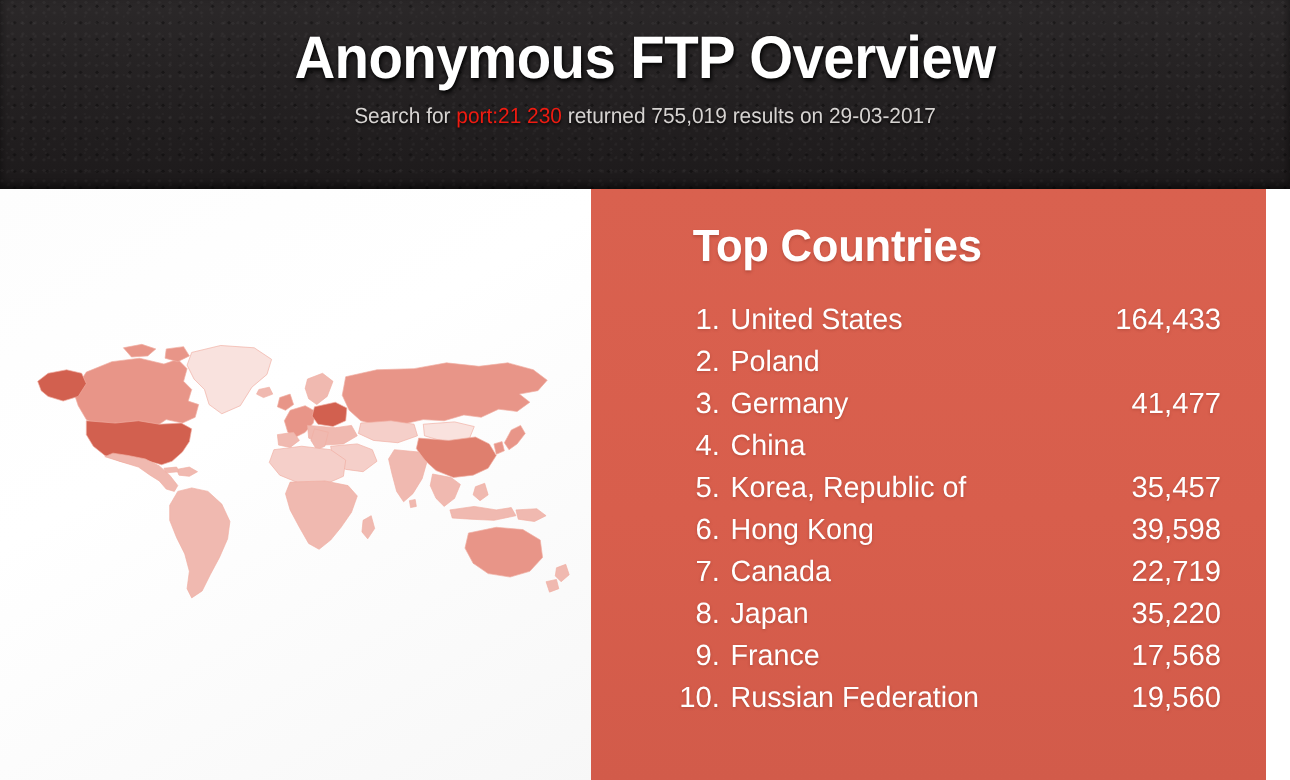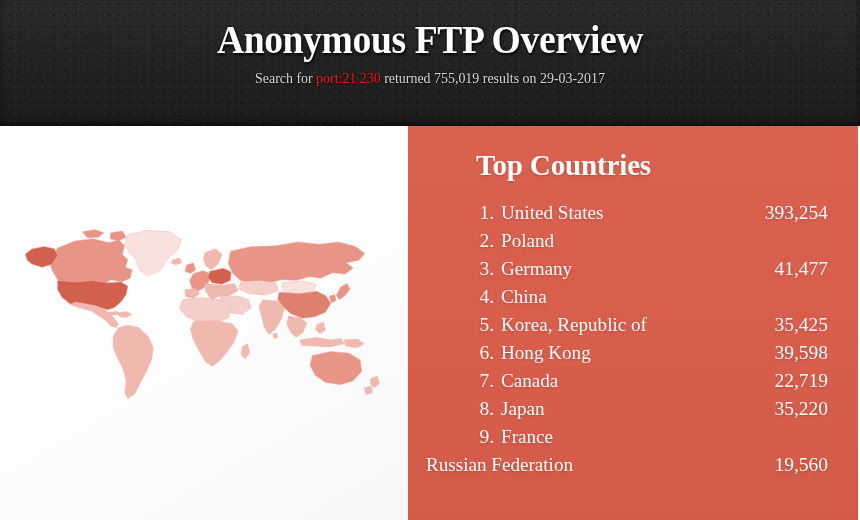--- a/index.html
+++ b/index.html
@@ -12,21 +12,20 @@
     overflow: hidden;
     background: #ffffff;
     font-family: "Liberation Sans", sans-serif;
     -webkit-font-smoothing: antialiased;
   }
   .page {
     position: relative;
     width: 860px;
     height: 520px;
     overflow: hidden;
-    font-family: Liberation Serif, serif;
   }
 
   
   .header {
     position: absolute;
     left: 0; top: 0;
     width: 860px;
     height: 126px;
     background-color: #232122;
     background-image:
@@ -91,21 +90,21 @@
   .map-svg path {
     stroke: #f0aea3;
     stroke-width: 0.45;
     stroke-linejoin: round;
     vector-effect: non-scaling-stroke;
   }
 
   
   .stats-panel {
     position: absolute;
-    left: 408px;
+    left: 394px;
     top: 126px;
     width: 450px;
     height: 394px;
     background: linear-gradient(180deg, #d9614f 0%, #d85e4c 55%, #d25b4a 100%);
     overflow: hidden;
   }
   .stats-title {
     margin: 0;
     padding: 22px 0 0 70px;
     font-size: 30px;
@@ -242,59 +241,61 @@
       </g>
     </svg>
   </div>
 
   <div class="stats-panel">
     <h2 class="stats-title">Top Countries</h2>
     <ul class="country-list">
       <li class="country-row">
         <span class="rank">1.</span>
         <span class="country-name">United States</span>
-        <span class="country-count">393,254</span>
+        <span class="country-count">164,433</span>
       </li>
       <li class="country-row">
         <span class="rank">2.</span>
         <span class="country-name">Poland</span>
       </li>
       <li class="country-row">
         <span class="rank">3.</span>
         <span class="country-name">Germany</span>
         <span class="country-count">41,477</span>
       </li>
       <li class="country-row">
         <span class="rank">4.</span>
         <span class="country-name">China</span>
       </li>
       <li class="country-row">
         <span class="rank">5.</span>
         <span class="country-name">Korea, Republic of</span>
-        <span class="country-count">35,425</span>
+        <span class="country-count">35,457</span>
       </li>
       <li class="country-row">
         <span class="rank">6.</span>
         <span class="country-name">Hong Kong</span>
         <span class="country-count">39,598</span>
       </li>
       <li class="country-row">
         <span class="rank">7.</span>
         <span class="country-name">Canada</span>
         <span class="country-count">22,719</span>
       </li>
       <li class="country-row">
         <span class="rank">8.</span>
         <span class="country-name">Japan</span>
         <span class="country-count">35,220</span>
       </li>
       <li class="country-row">
         <span class="rank">9.</span>
         <span class="country-name">France</span>
-      </li>
-      <li class="country-row">
+        <span class="country-count">17,568</span>
+      </li>
+      <li class="country-row">
+        <span class="rank">10.</span>
         <span class="country-name">Russian Federation</span>
         <span class="country-count">19,560</span>
       </li>
     </ul>
   </div>
 
 </div>
 
 </body></html>

